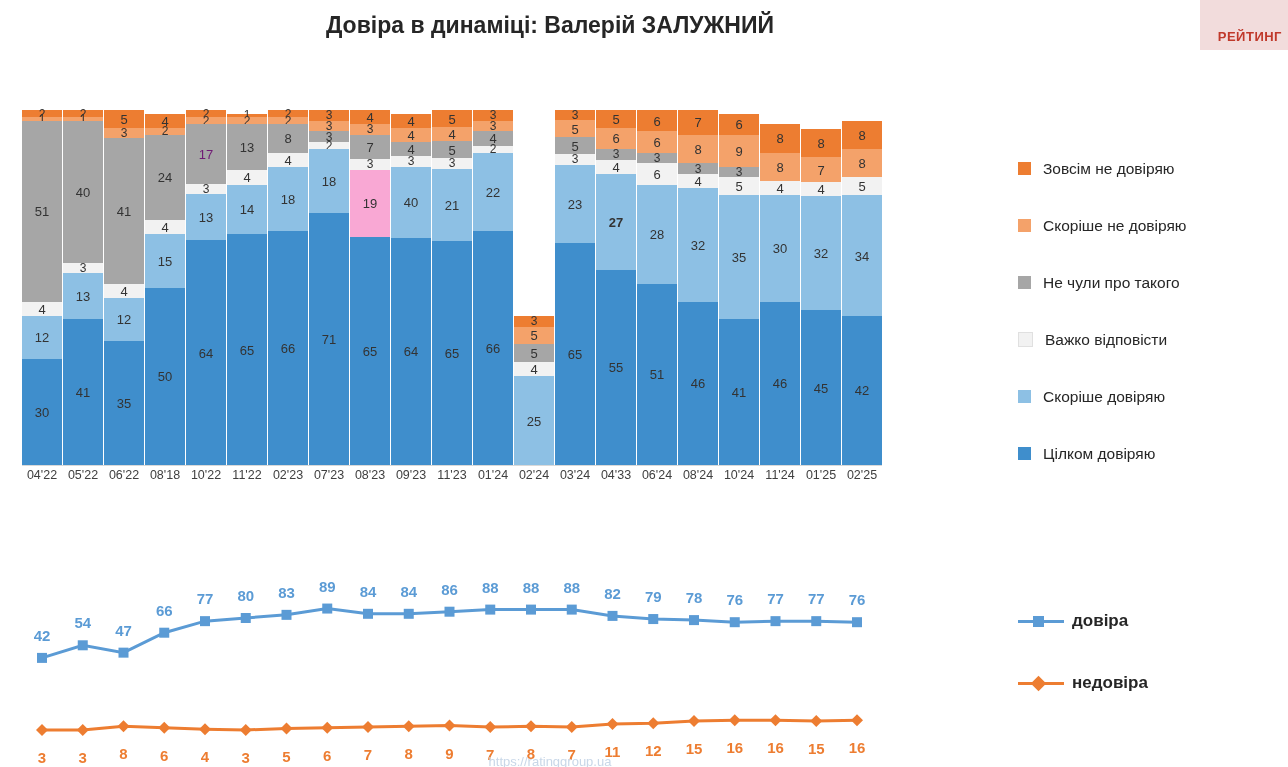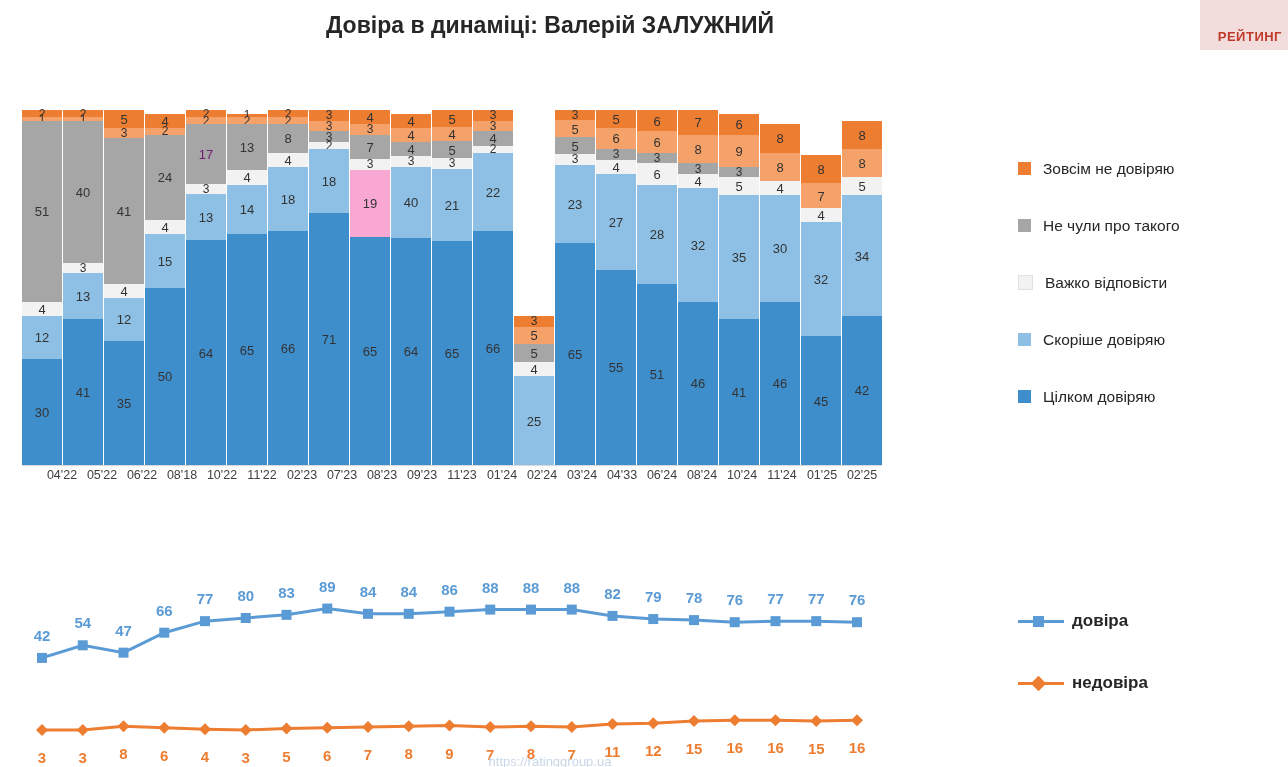--- a/index.html
+++ b/index.html
@@ -95,21 +95,21 @@
     right: 0;
     top: 355px;
     border-top: 1px solid #d9d9d9;
   }
   .xlabels {
     position: absolute;
     left: 0;
     right: 0;
     top: 358px;
     display: flex;
-    justify-content: flex-end;
+    justify-content: space-between;
   }
   .xlabels div {
     width: 40px;
     text-align: center;
     font-size: 12.5px;
     color: #404040;
   }
 
   
   #legend-bars {
@@ -501,21 +501,21 @@
         </div>
         <div class="seg" style="height: 21.3px; background: rgb(244, 162, 106);">
           <span>6</span>
         </div>
         <div class="seg tiny" style="height: 10.65px; background: rgb(166, 166, 166);">
           <span style="color: rgb(51, 51, 51);">3</span>
         </div>
         <div class="seg" style="height: 14.2px; background: rgb(242, 242, 242);">
           <span style="color: rgb(51, 51, 51);">4</span>
         </div>
-        <div class="seg" style="height: 95.85px; background: rgb(141, 192, 228);">
+        <div class="seg" style="height: 95.85px; background: rgb(141, 192, 228); font-weight: bold;">
           <span>27</span>
         </div>
         <div class="seg" style="height: 195.25px; background: rgb(63, 142, 204);">
           <span>55</span>
         </div>
       </div>
       <div class="barcol">
         <div class="seg" style="height: 21.3px; background: rgb(237, 125, 49);">
           <span>6</span>
         </div>
@@ -598,21 +598,21 @@
         </div>
         <div class="seg" style="height: 24.85px; background: rgb(244, 162, 106);">
           <span>7</span>
         </div>
         <div class="seg" style="height: 14.2px; background: rgb(242, 242, 242);">
           <span style="color: rgb(51, 51, 51);">4</span>
         </div>
         <div class="seg" style="height: 113.6px; background: rgb(141, 192, 228);">
           <span>32</span>
         </div>
-        <div class="seg" style="height: 129px; background: rgb(63, 142, 204);">
+        <div class="seg" style="height: 155px; background: rgb(63, 142, 204);">
           <span>45</span>
         </div>
       </div>
       <div class="barcol">
         <div class="seg" style="height: 28.4px; background: rgb(237, 125, 49);">
           <span>8</span>
         </div>
         <div class="seg" style="height: 28.4px; background: rgb(244, 162, 106);">
           <span>8</span>
         </div>
@@ -650,20 +650,24 @@
       <div>11'24</div>
       <div>01'25</div>
       <div>02'25</div>
     </div>
 </div>
 
 <div id="legend-bars">
     <div class="leg-row">
       <span class="leg-sw" style="background: rgb(237, 125, 49);"></span>
       <span class="leg-label">Зовсім не довіряю</span>
+    </div>
+    <div class="leg-row">
+      <span class="leg-sw" style="background: rgb(244, 162, 106);"></span>
+      <span class="leg-label">Скоріше не довіряю</span>
     </div>
     <div class="leg-row">
       <span class="leg-sw" style="background: rgb(166, 166, 166);"></span>
       <span class="leg-label">Не чули про такого</span>
     </div>
     <div class="leg-row">
       <span class="leg-sw" style="background: rgb(242, 242, 242); border: 1px solid rgb(224, 224, 224);"></span>
       <span class="leg-label">Важко відповісти</span>
     </div>
     <div class="leg-row">

